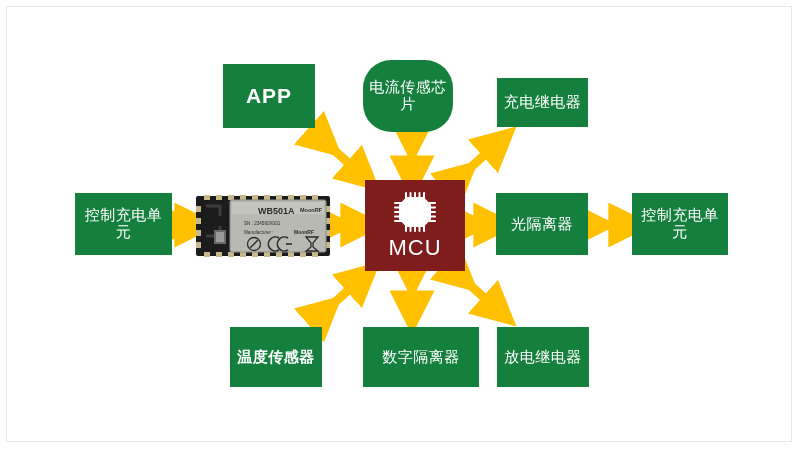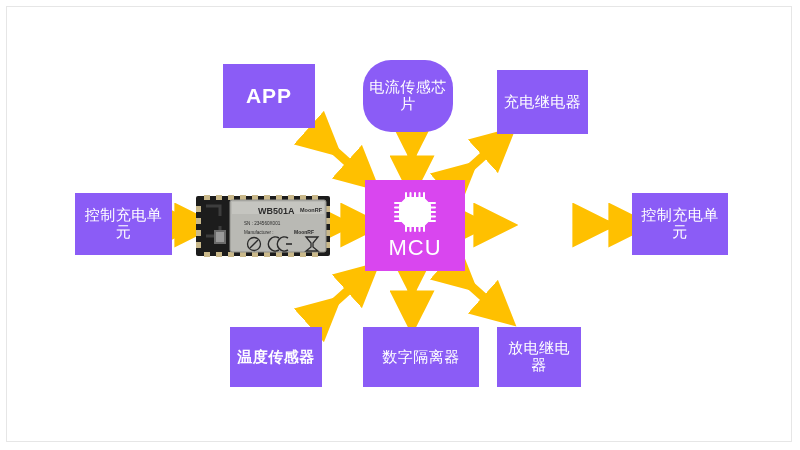--- a/index.html
+++ b/index.html
@@ -21,21 +21,21 @@
     left: 6px;
     top: 6px;
     width: 786px;
     height: 436px;
     border: 1px solid #e6e6e6;
     box-sizing: border-box;
     pointer-events: none;
   }
   .node {
     position: absolute;
-    background: #8b5cf6;
+    background: #15803d;
     color: #ffffff;
     display: flex;
     align-items: center;
     justify-content: center;
     text-align: center;
     box-sizing: border-box;
     line-height: 1.12;
     letter-spacing: 0.5px;
     padding: 2px 4px;
     font-size: 15px;
@@ -45,21 +45,21 @@
     font-weight: 600;
     letter-spacing: 1px;
   }
   
   #mcu-node {
     position: absolute;
     left: 365px;
     top: 180px;
     width: 100px;
     height: 91px;
-    background: #d946ef;
+    background: #7f1d1d;
     display: flex;
     flex-direction: column;
     align-items: center;
     justify-content: center;
     box-sizing: border-box;
   }
   #mcu-node .chip-wrap {
     width: 46px;
     height: 44px;
     display: block;
@@ -211,21 +211,21 @@
   </div>
 
   <div class="node latin" style="left:223px; top:64px; width:92px; height:64px;">
     <span>APP</span>
   </div>
 
   <div class="node" style="left:363px; top:60px; width:90px; height:72px;border-radius:28px;">
     <span>电流传感芯片</span>
   </div>
 
-  <div class="node" style="left:497px; top:70px; width:91px; height:64px;align-items:center;">
+  <div class="node" style="left:497px; top:78px; width:91px; height:49px;align-items:center;">
     <span>充电继电器</span>
   </div>
 
   <div class="node" style="left:75px; top:193px; width:97px; height:62px;">
     <span>控制充电单元</span>
   </div>
 
   <div id="module-photo">
     <svg width="134" height="68" viewBox="0 0 134 68">
 
@@ -325,30 +325,33 @@
           <path d="M37 26.5 L43 26.5"></path>
             <path d="M37 31 L43 31"></path>
         </g>
 
         <path d="M15 8 L31 8 L38 15 L38 29 L31 36 L15 36 L8 29 L8 15 Z" fill="#ffffff" stroke="#ffffff" stroke-width="2" stroke-linejoin="round"></path>
       </svg>
     </span>
     <span id="mcu-label">MCU</span>
   </div>
 
+  <div class="node" style="left:496px; top:193px; width:92px; height:62px;">
+    <span>光隔离器</span>
+  </div>
 
   <div class="node" style="left:632px; top:193px; width:96px; height:62px;">
     <span>控制充电单元</span>
   </div>
 
   <div class="node" style="left:230px; top:327px; width:92px; height:60px;font-weight:bold;">
     <span>温度传感器</span>
   </div>
 
   <div class="node" style="left:363px; top:327px; width:116px; height:60px;">
     <span>数字隔离器</span>
   </div>
 
-  <div class="node" style="left:497px; top:327px; width:84px; height:60px;">
+  <div class="node" style="left:497px; top:327px; width:92px; height:60px;">
     <span>放电继电器</span>
   </div>
 
 </div>
 
 </body></html>

